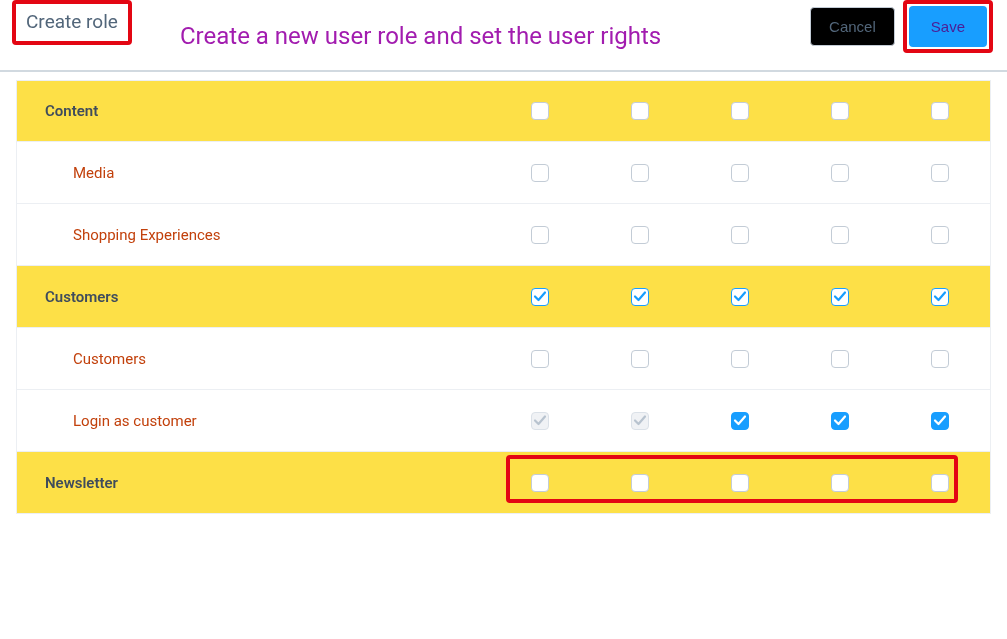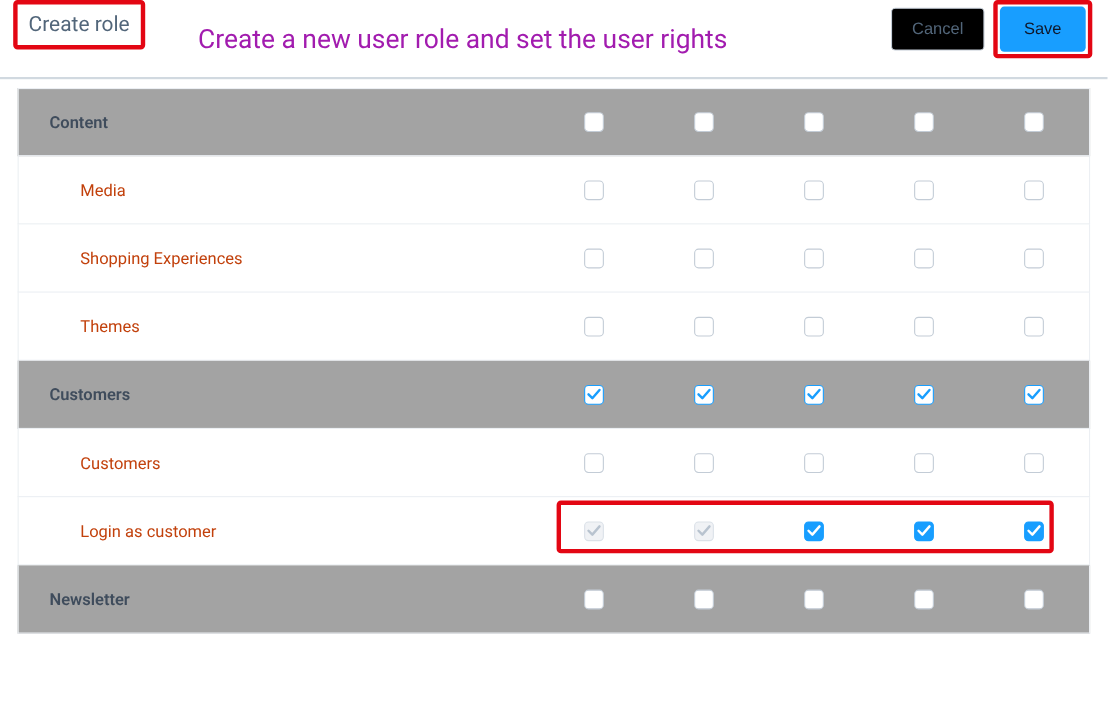--- a/index.html
+++ b/index.html
@@ -62,41 +62,41 @@
       color: #52667a;
       border: 1px solid #c3ccd6;
     }
     .btn-save-wrap {
       border: 4px solid #e30613;
       border-radius: 4px;
       padding: 2px;
     }
     .btn-save {
       background: #189eff;
-      color: #0f172a;
+      color: #4c1d95;
       border: none;
       padding: 10px 22px;
     }
     .grid {
       padding: 0 16px;
       margin-top: 8px;
     }
     .row {
       display: flex;
       align-items: center;
       min-height: 62px;
       border-bottom: 1px solid #eceff3;
       border-left: 1px solid #eceff3;
       border-right: 1px solid #eceff3;
     }
     .row:first-child {
       border-top: 1px solid #eceff3;
     }
     .row.group {
-      background: #a3a3a3;
+      background: #fde047;
     }
     .label-cell {
       flex: 1 1 auto;
       padding-left: 28px;
       font-size: 15px;
       color: #c2410c;
     }
     .row.group .label-cell {
       font-weight: 600;
       color: #3f4c5c;
@@ -215,38 +215,20 @@
       <div class="cb-cell">
         <div class="cb"></div>
       </div>
       <div class="cb-cell">
         <div class="cb"></div>
       </div>
       <div class="cb-cell">
         <div class="cb"></div>
       </div>
     </div>
-    <div class="row child">
-      <div class="label-cell">Themes</div>
-      <div class="cb-cell">
-        <div class="cb"></div>
-      </div>
-      <div class="cb-cell">
-        <div class="cb"></div>
-      </div>
-      <div class="cb-cell">
-        <div class="cb"></div>
-      </div>
-      <div class="cb-cell">
-        <div class="cb"></div>
-      </div>
-      <div class="cb-cell">
-        <div class="cb"></div>
-      </div>
-    </div>
     <div class="row group">
       <div class="label-cell">Customers</div>
       <div class="cb-cell">
         <div class="cb partial">
           <svg viewBox="0 0 18 18">
             <path d="M4 9.5 L7.5 13 L14 5.5" fill="none" stroke="#189eff" stroke-width="2.2" stroke-linecap="round" stroke-linejoin="round"></path>
           </svg>
         </div>
       </div>
       <div class="cb-cell">

